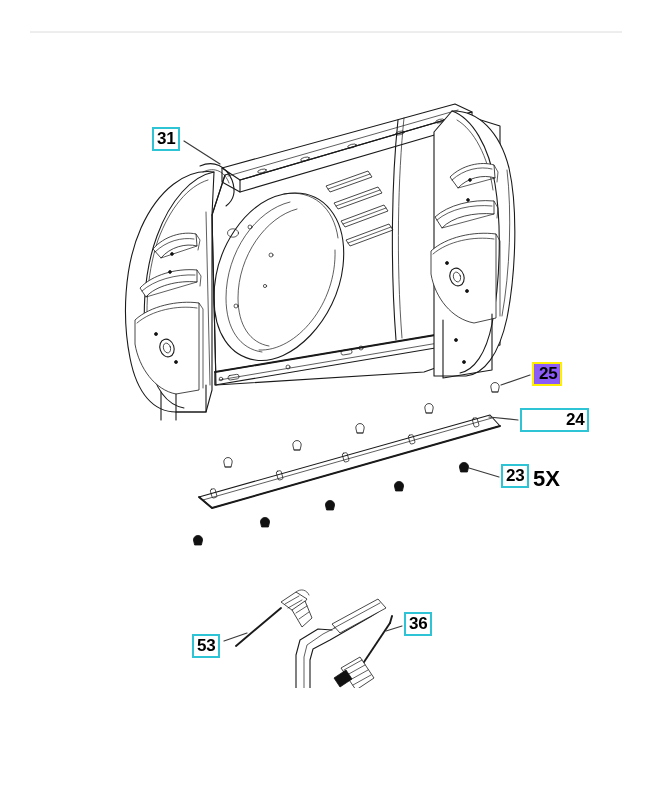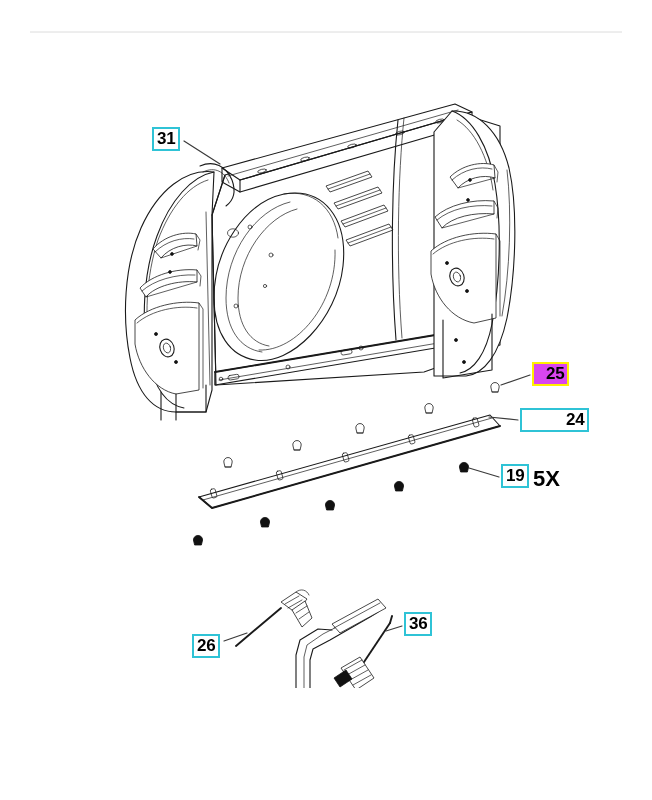--- a/index.html
+++ b/index.html
@@ -36,23 +36,23 @@
     line-height: 1;
     color: #000000;
     letter-spacing: -0.3px;
   }
   .callout-cyan {
     border: 2px solid #2fc3d6;
     background: #ffffff;
     padding: 1px 3px 2px 3px;
   }
   .callout-yellow {
-    background: #d946ef;
+    background: #8b5cf6;
     border: 2px solid #fff000;
-    padding: 1px 3px 2px 12px;
+    padding: 1px 3px 2px 5px;
   }
   .qty-label {
     position: absolute;
     font-family: "Liberation Sans", sans-serif;
     font-weight: bold;
     font-size: 22px;
     color: #000000;
     line-height: 1;
   }
 </style>
@@ -336,26 +336,26 @@
 
   <div class="callout-box callout-yellow" style="left:532px; top:362px;">
     <span>25</span>
   </div>
 
   <div class="callout-box callout-cyan" style="left:520px; top:408px;padding-left:44px;">
     <span>24</span>
   </div>
 
   <div class="callout-box callout-cyan" style="left:501px; top:464px;">
-    <span>19</span>
+    <span>23</span>
   </div>
 
   <div class="qty-label" style="left:533px; top:468px;">5X</div>
 
   <div class="callout-box callout-cyan" style="left:192px; top:634px;">
-    <span>26</span>
+    <span>53</span>
   </div>
 
   <div class="callout-box callout-cyan" style="left:404px; top:612px;">
     <span>36</span>
   </div>
 
 </div>
 
 </body></html>

